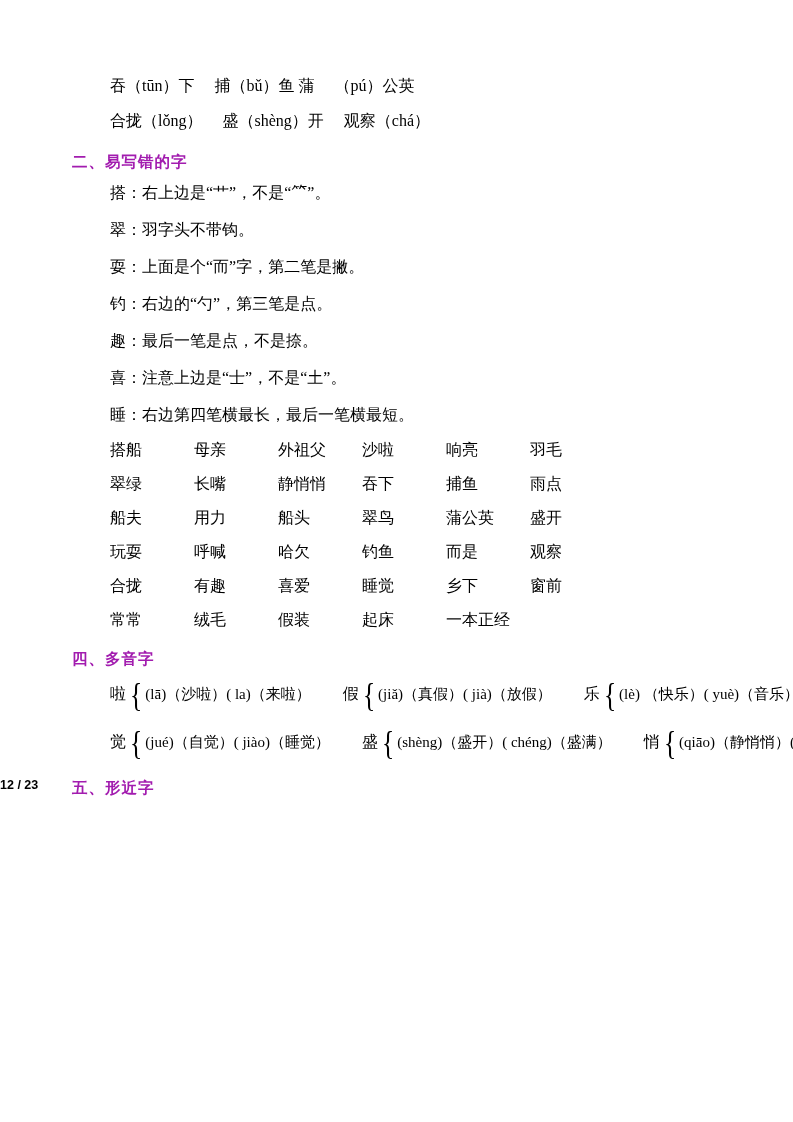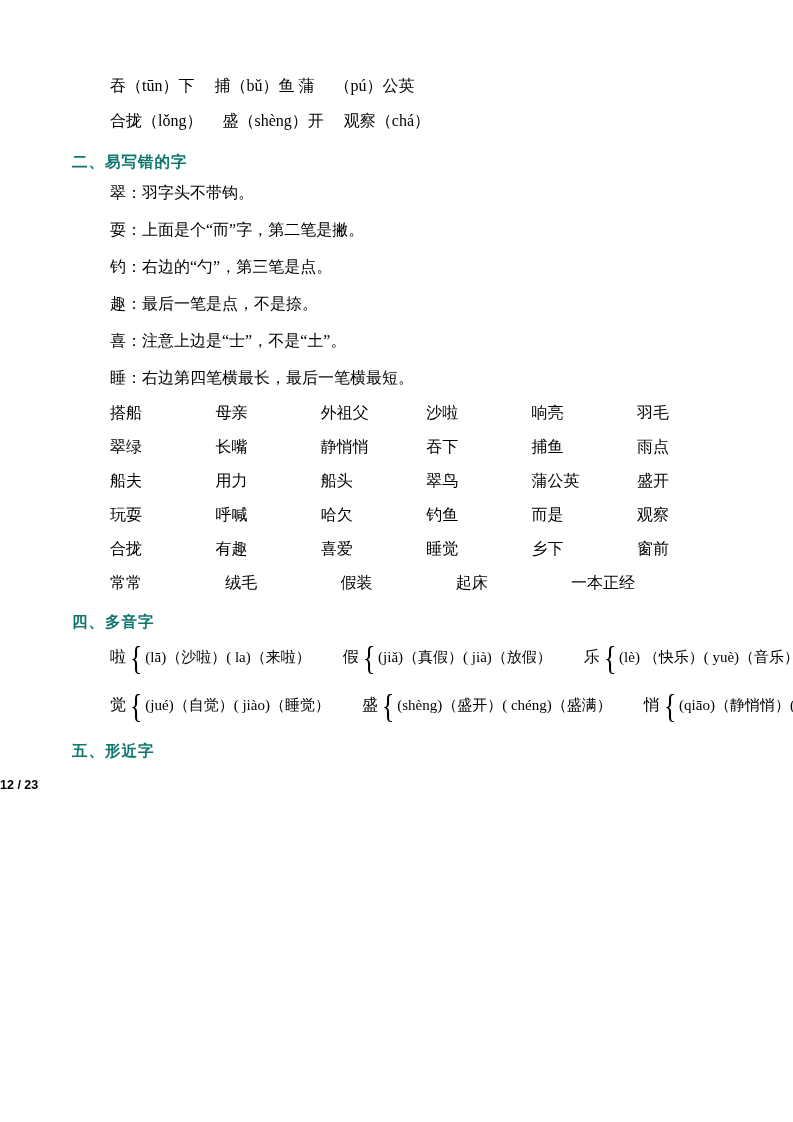--- a/index.html
+++ b/index.html
@@ -16,21 +16,21 @@
     overflow: hidden;
   }
   .page {
     position: relative;
     width: 793px;
     height: 850px;
     box-sizing: border-box;
     padding: 60px 72px 0 72px;
   }
   .section-heading {
-    color: #0f766e;
+    color: #a21caf;
     font-weight: bold;
     font-size: 15.5px;
     font-family: "Liberation Sans", "DejaVu Sans", sans-serif;
     letter-spacing: 1px;
     margin: 18px 0 8px 0;
   }
   .line {
     font-size: 16px;
     line-height: 1.55;
     margin: 0 0 10px 0;
@@ -48,21 +48,20 @@
   }
   
   .word-grid {
     padding-left: 38px;
     margin-top: 4px;
   }
   .word-row {
     display: flex;
     margin-bottom: 13px;
     font-size: 16px;
-    justify-content: space-between;
   }
   .word-cell {
     width: 84px;
     flex: 0 0 84px;
     white-space: nowrap;
   }
   .word-cell.wide {
     width: 150px;
     flex: 0 0 150px;
   }
@@ -116,20 +115,21 @@
 
 <div class="page">
 
   <div class="block-top">
     <div class="line">吞（tūn）下　 捕（bǔ）鱼 蒲 　（pú）公英</div>
     <div class="line">合拢（lǒng）　 盛（shèng）开　 观察（chá）</div>
   </div>
 
   <div>
     <div class="section-heading">二、易写错的字</div>
+    <div class="note-line">搭：右上边是“艹”，不是“⺮”。</div>
     <div class="note-line">翠：羽字头不带钩。</div>
     <div class="note-line">耍：上面是个“而”字，第二笔是撇。</div>
     <div class="note-line">钓：右边的“勺”，第三笔是点。</div>
     <div class="note-line">趣：最后一笔是点，不是捺。</div>
     <div class="note-line">喜：注意上边是“士”，不是“土”。</div>
     <div class="note-line">睡：右边第四笔横最长，最后一笔横最短。</div>
   </div>
 
   <div>
     <div class="word-grid">

